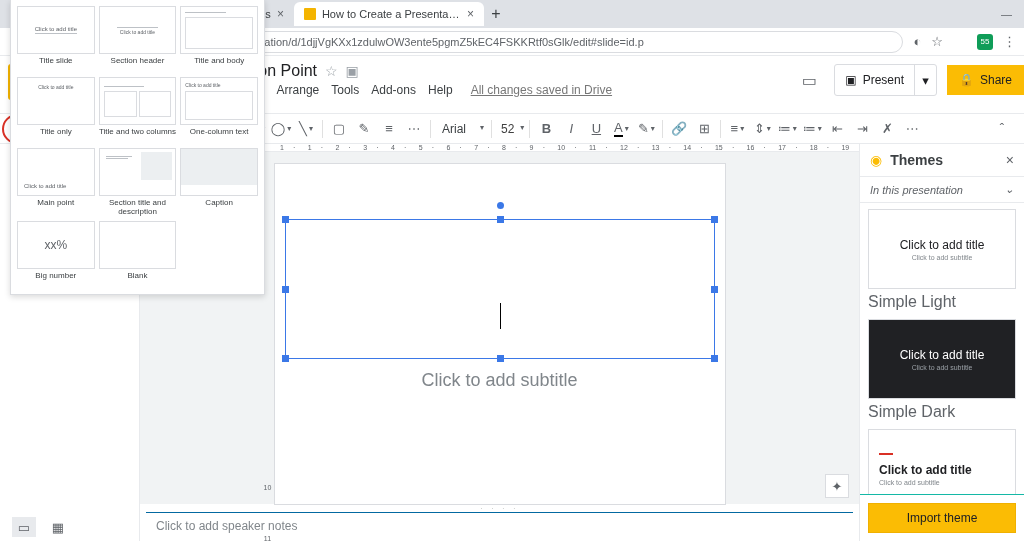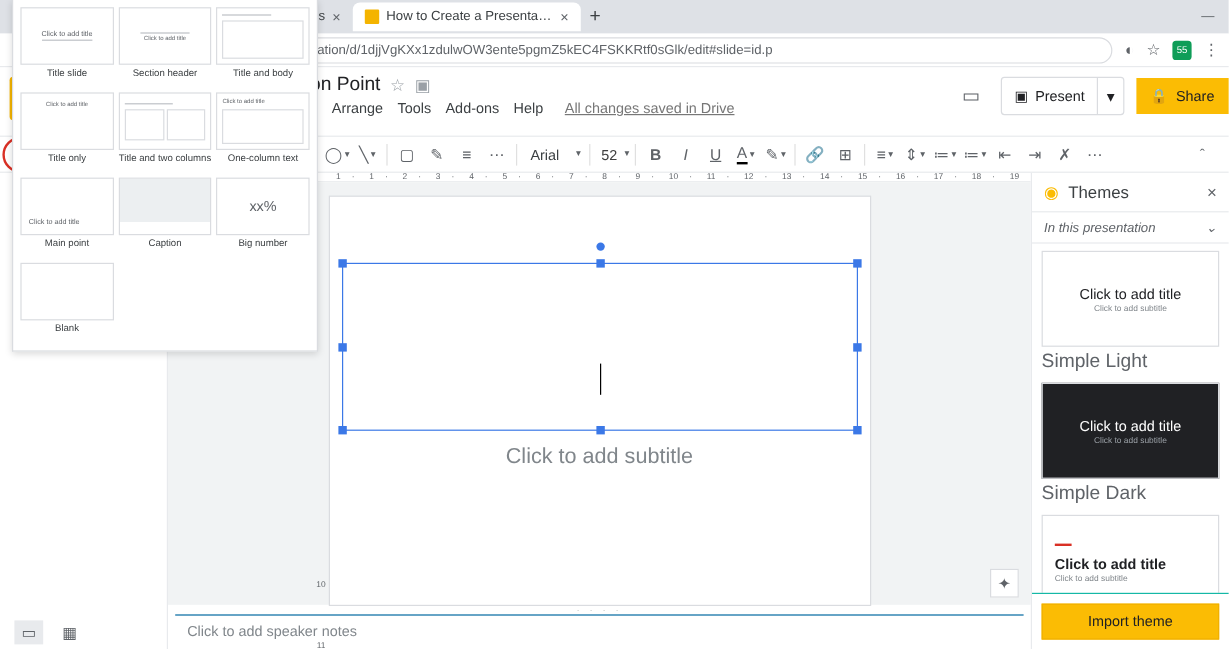--- a/index.html
+++ b/index.html
@@ -12,21 +12,21 @@
   .tab .fav { width: 12px; height: 12px; flex: 0 0 12px; display: flex; align-items: center; justify-content: center; font-size: 9px; }
   .tab .title { white-space: nowrap; overflow: hidden; text-overflow: ellipsis; flex: 1; }
   .tab .close { font-size: 12px; color: #5f6368; }
   .new-tab { width: 24px; text-align: center; color: #3c4043; font-size: 16px; cursor: pointer; }
   .win-controls { margin-left: auto; display: flex; gap: 18px; padding-right: 12px; color: #5f6368; font-size: 11px; }
 
   .addr-bar { display: flex; align-items: center; height: 28px; background: #fff; border-bottom: 1px solid #e8eaed; padding: 0 8px; gap: 10px; }
   .nav-btn { color: #5f6368; font-size: 14px; cursor: pointer; }
   .url-box { flex: 1; display: flex; align-items: center; border: 1px solid #dadce0; border-radius: 14px; height: 22px; padding: 0 10px; color: #5f6368; font-size: 11px; }
   .addr-right { display: flex; gap: 10px; align-items: center; color: #5f6368; font-size: 13px; }
-  .ext-badge { width: 16px; height: 16px; background: #0f9d58; border-radius: 3px; color: #fff; font-size: 8px; display: flex; align-items: center; justify-content: center; }
+  .ext-badge { width: 16px; height: 16px; background: #0f9d58; border-radius: 3px; color: #fff; font-size: 8px; display: flex; align-items: center; justify-content: center; margin-left: 24px; }
 
   
   .app-head { display: flex; align-items: flex-start; padding: 6px 10px 0 8px; border-bottom: 1px solid #e8eaed; position: relative; height: 58px; }
   .doc-icon { width: 28px; height: 36px; background: #f4b400; border-radius: 3px; position: relative; margin-right: 8px; margin-top: 2px; }
   .doc-icon::after { content: ""; position: absolute; left: 6px; top: 10px; width: 16px; height: 10px; background: #fff; }
   .head-titles { flex: 1; }
   .doc-title-row { display: flex; align-items: center; gap: 8px; }
   .doc-title { font-size: 16px; color: #202124; }
   .star, .folder { color: #9aa0a6; font-size: 14px; }
   .menu-row { display: flex; gap: 12px; font-size: 12px; color: #3c4043; margin-top: 3px; align-items: center; }
@@ -293,20 +293,32 @@
         </div>
       <div class="layout-label">One-column text</div>
     </div>
     <div class="layout-item">
       <div class="layout-thumb" style="align-items:flex-start;justify-content:flex-end;padding:6px">
           <div style="font-size:6px">Click to add title</div>
         </div>
       <div class="layout-label">Main point</div>
     </div>
     <div class="layout-item">
+      <div class="layout-thumb">
+          <div class="vhalf">
+            <div style="flex:1;padding:3px">
+              <div class="line" style="width:80%"></div>
+              <div class="line" style="width:70%"></div>
+            </div>
+            <div class="half"></div>
+          </div>
+        </div>
+      <div class="layout-label">Section title and description</div>
+    </div>
+    <div class="layout-item">
       <div class="layout-thumb" style="padding:0">
           <div style="flex:1;width:100%;background:#eceff1"></div>
           <div style="height:10px;width:100%"></div>
         </div>
       <div class="layout-label">Caption</div>
     </div>
     <div class="layout-item">
       <div class="layout-thumb">
           <div style="font-size:12px;font-weight:400">xx%</div>
         </div>
@@ -346,21 +358,21 @@
       </div>
       <div class="explore">✦</div>
     </div>
     <div class="resize-dots">· · · ·</div>
     <div class="notes">Click to add speaker notes</div>
   </div>
 
   <div class="right-col">
     <div class="themes-head">
       <span style="color:#fbbc04">◉</span>
-      <span style="font-weight:400">Themes</span>
+      <span style="font-weight:700">Themes</span>
       <span class="theme-close">×</span>
     </div>
     <div class="themes-sub">
       <span>In this presentation</span>
       <span>⌄</span>
     </div>
     <div class="themes-list">
       <div class="theme-card">
         <div class="tt">Click to add title</div>
         <div class="ts">Click to add subtitle</div>

